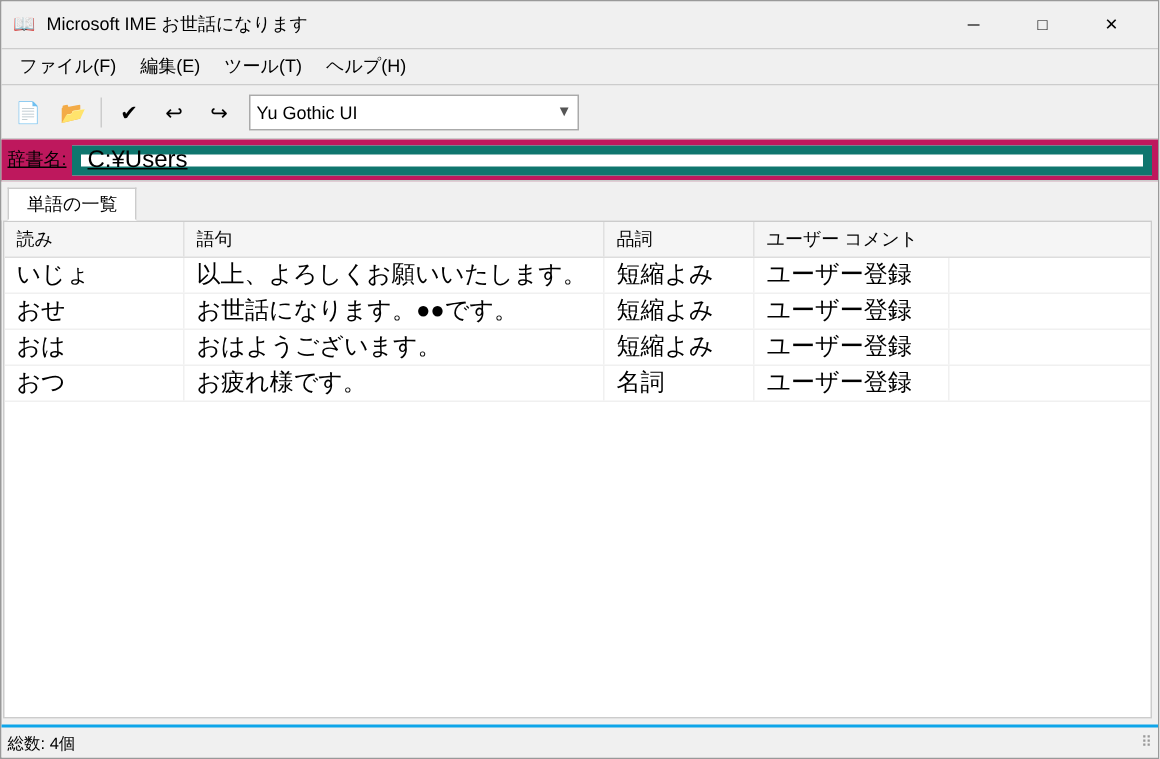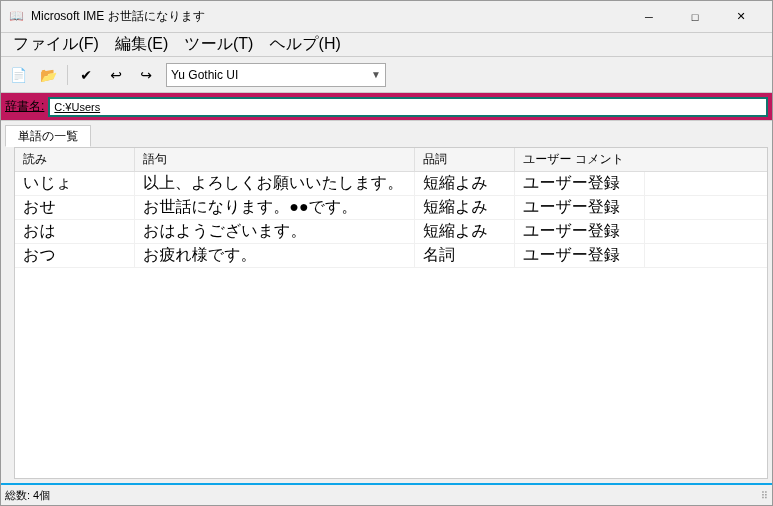--- a/index.html
+++ b/index.html
@@ -58,21 +58,21 @@
     .menu-bar {
       height: 24px;
       display: flex;
       align-items: center;
       padding: 0 4px;
       border-bottom: 1px solid #ccc;
       background: #f0f0f0;
     }
     .menu-item {
       padding: 2px 8px;
-      font-size: 16px;
+      font-size: 12px;
       cursor: pointer;
       height: 22px;
       display: flex;
       align-items: center;
     }
     .toolbar {
       height: 36px;
       display: flex;
       align-items: center;
       padding: 2px 4px;
@@ -128,25 +128,25 @@
       border-bottom: 1px solid #ccc;
       text-decoration: underline;
     }
     .dict-label {
       font-size: 12px;
       margin-right: 4px;
       white-space: nowrap;
     }
     .dict-path {
       background: #fff;
-      border: 2px solid #0f766e;
+      border: 6px solid #0f766e;
       height: 20px;
       flex: 1;
       padding: 0 4px;
-      font-size: 11px;
+      font-size: 16px;
       display: flex;
       align-items: center;
     }
     .tab-bar {
       height: 26px;
       display: flex;
       align-items: flex-end;
       padding: 0 4px;
       background: #f0f0f0;
     }
@@ -164,21 +164,21 @@
     }
     .tab.active {
       background: #fff;
       border-bottom: 1px solid #fff;
       z-index: 1;
     }
     .content-area {
       flex: 1;
       background: #fff;
       border: 1px solid #ccc;
-      margin: 0 4px 4px 13px;
+      margin: 0 4px 4px 1px;
       overflow: hidden;
       display: flex;
       flex-direction: column;
     }
     .table-header {
       display: grid;
       grid-template-columns: 120px 280px 100px 130px auto;
       background: #f5f5f5;
       border-bottom: 1px solid #ddd;
       height: 24px;

